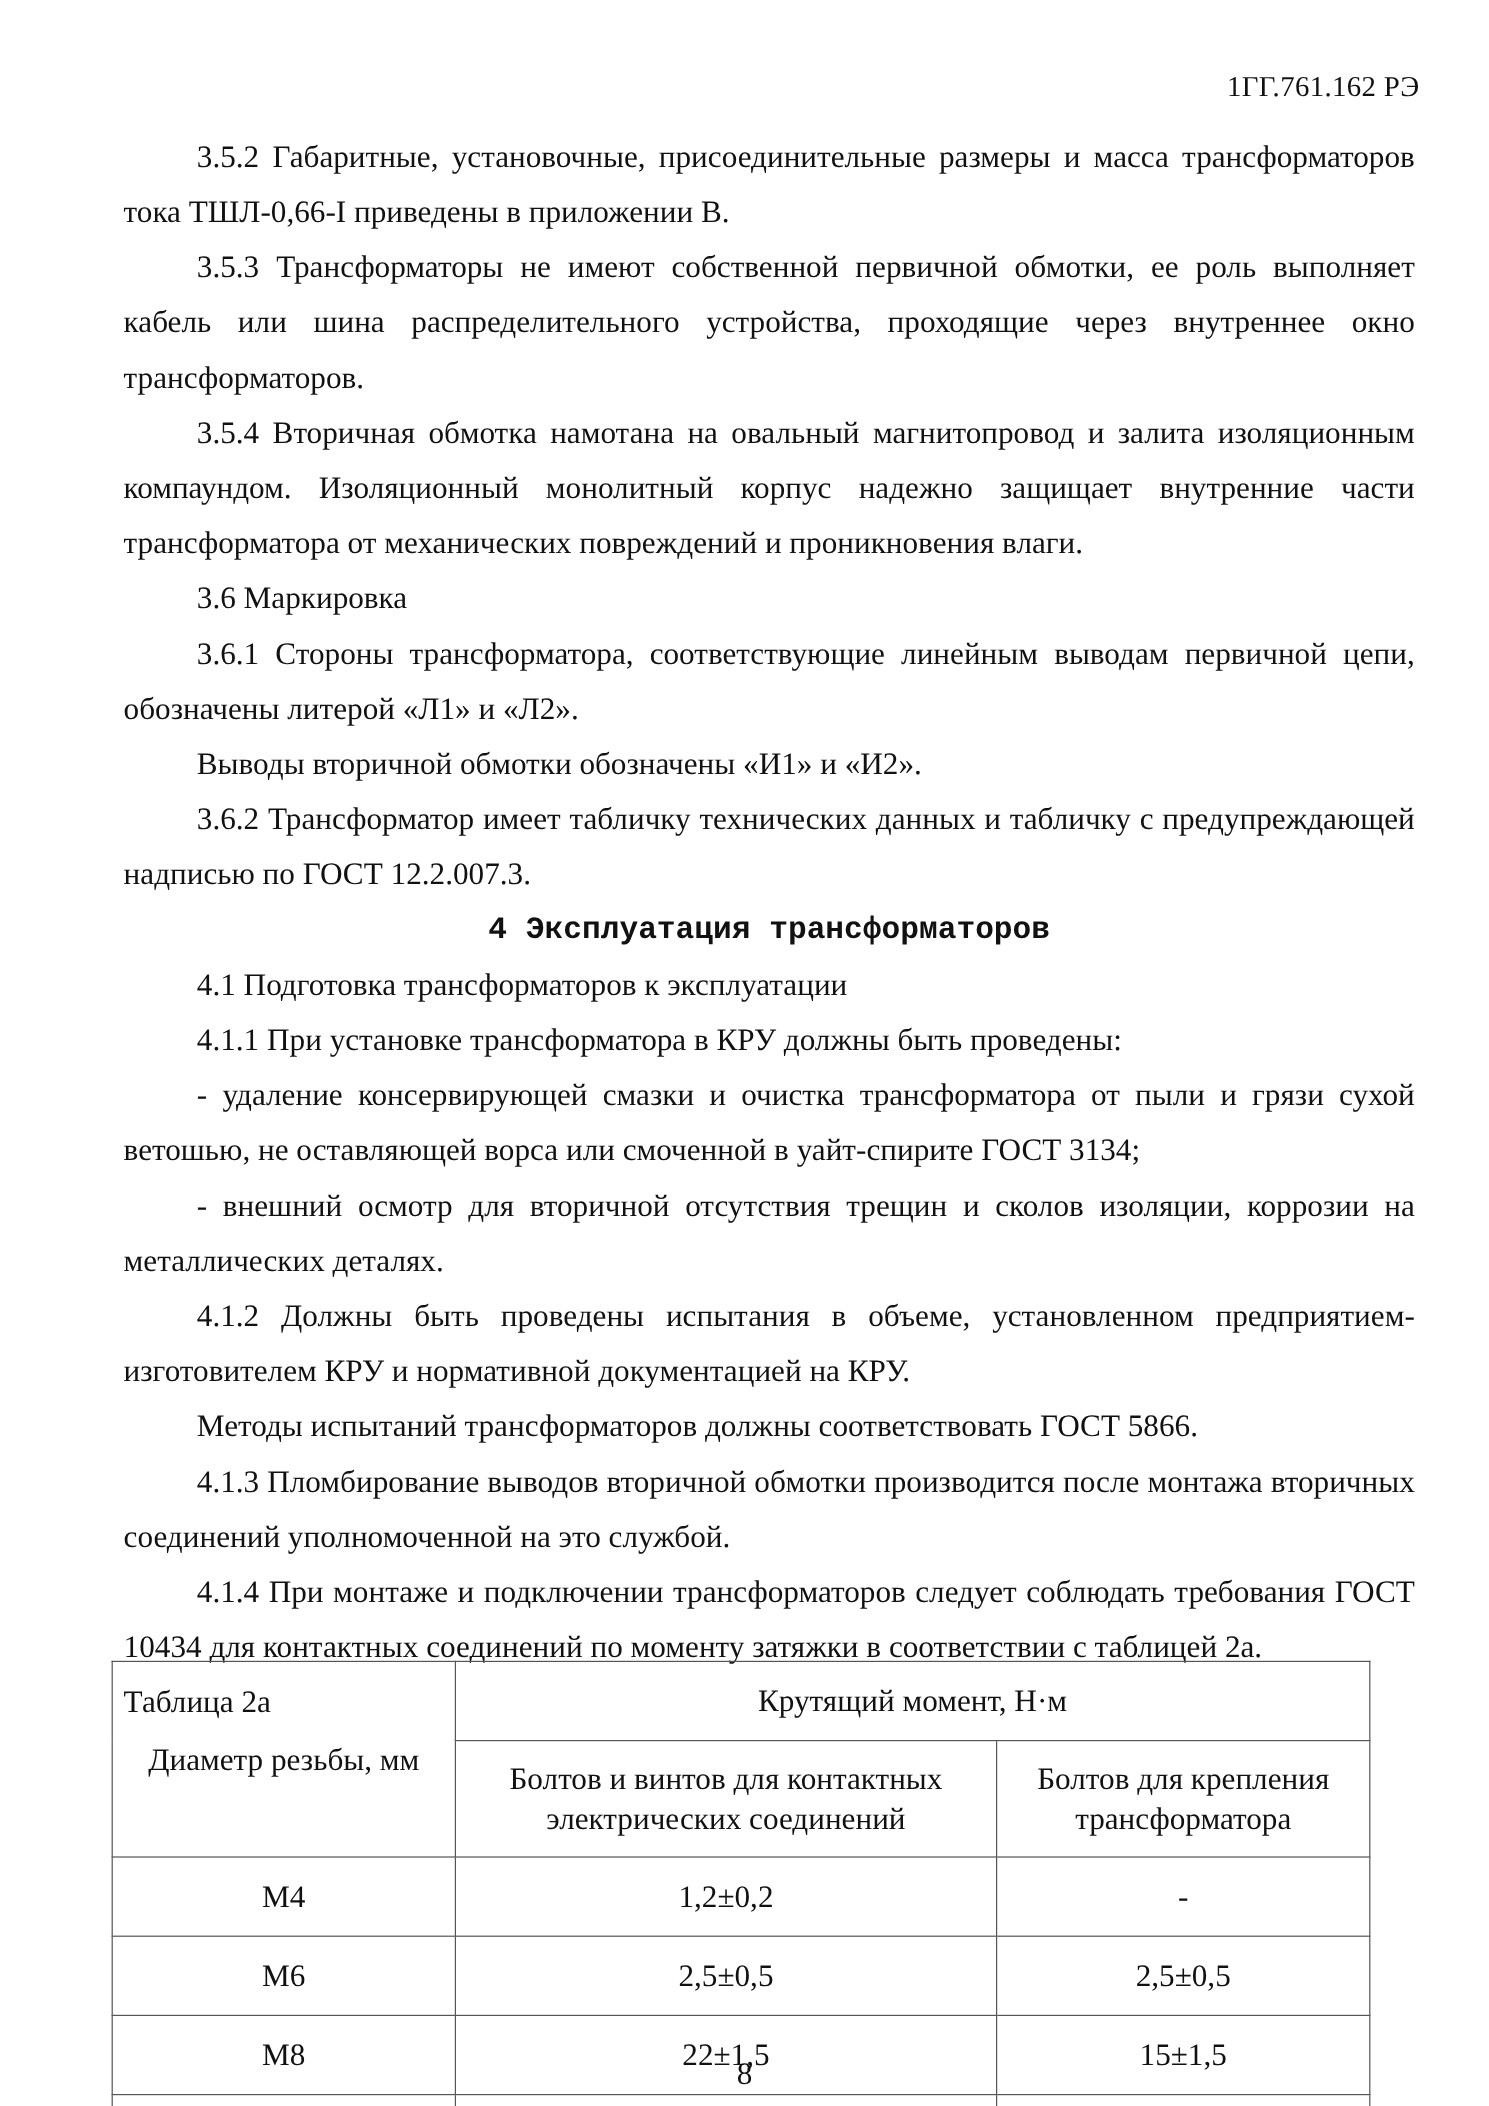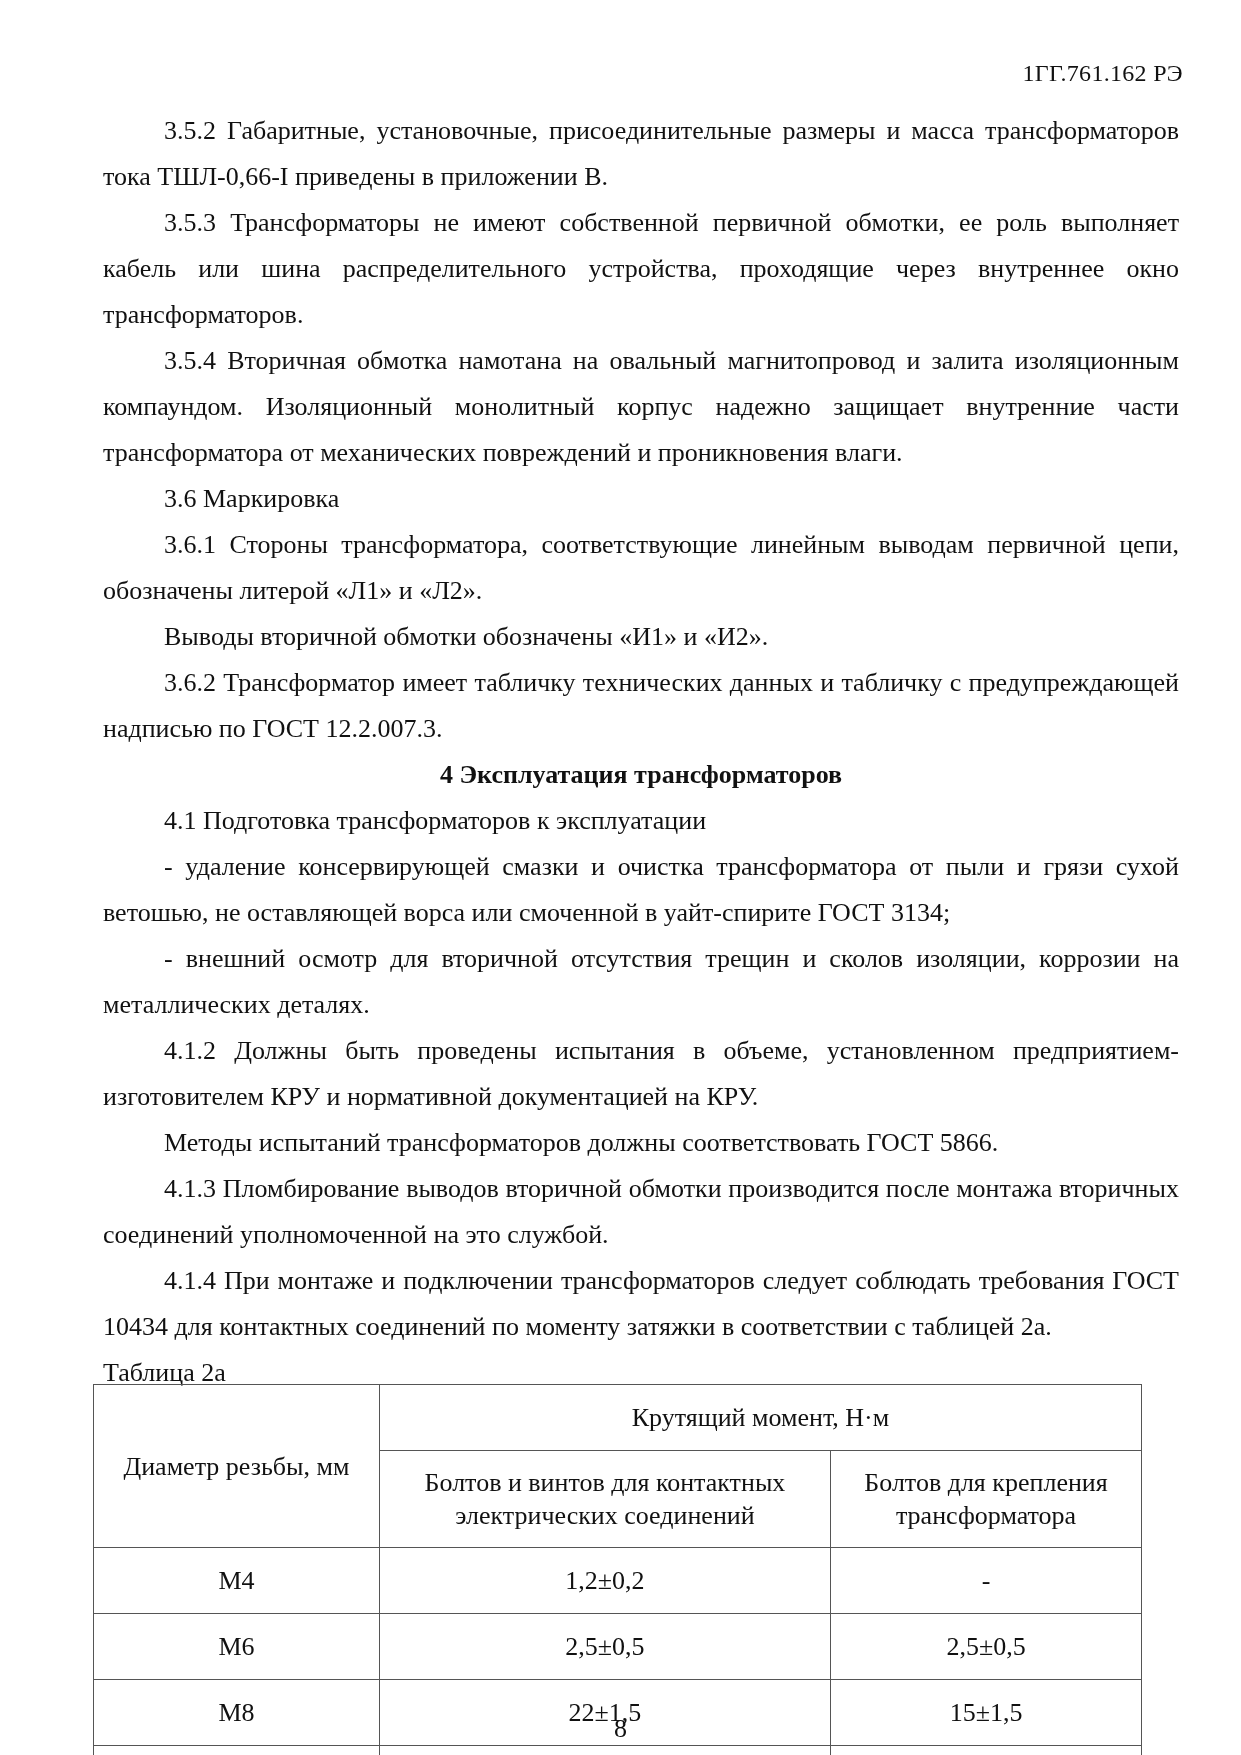--- a/index.html
+++ b/index.html
@@ -33,20 +33,21 @@
     .p {
       margin: 0;
       text-align: justify;
       text-align-last: left;
     }
     .indent { text-indent: 61px; }
     .heading {
       margin: 0;
       text-align: center;
       font-weight: bold;
+      font-family: Liberation Mono, monospace;
     }
     .table-caption {
       margin: 0;
       text-align: left;
     }
     table.torque {
       position: absolute;
       left: 93px;
       top: 1384px;
       width: 1049px;
@@ -84,20 +85,21 @@
   <p class="p indent">3.5.3 Трансформаторы не имеют собственной первичной обмотки, ее роль выполняет кабель или шина распределительного устройства, проходящие через внутреннее окно трансформаторов.</p>
   <p class="p indent">3.5.4 Вторичная обмотка намотана на овальный магнитопровод и залита изоляционным компаундом. Изоляционный монолитный корпус надежно защищает внутренние части трансформатора от механических повреждений и проникновения влаги.</p>
   <p class="p indent">3.6 Маркировка</p>
   <p class="p indent">3.6.1 Стороны трансформатора, соответствующие линейным выводам первичной цепи, обозначены литерой «Л1» и «Л2».</p>
   <p class="p indent">Выводы вторичной обмотки обозначены «И1» и «И2».</p>
   <p class="p indent">3.6.2 Трансформатор имеет табличку технических данных и табличку с предупреждающей надписью по ГОСТ 12.2.007.3.</p>
 
   <h2 class="heading" style="font-size:26px;">4 Эксплуатация трансформаторов</h2>
 
   <p class="p indent">4.1 Подготовка трансформаторов к эксплуатации</p>
+  <p class="p indent">4.1.1 При установке трансформатора в КРУ должны быть проведены:</p>
   <p class="p indent">-  удаление консервирующей смазки и очистка трансформатора от пыли и грязи сухой ветошью, не оставляющей ворса или смоченной в уайт-спирите ГОСТ 3134;</p>
   <p class="p indent">-  внешний осмотр для вторичной отсутствия трещин и сколов изоляции, коррозии на металлических деталях.</p>
   <p class="p indent">4.1.2 Должны быть проведены испытания в объеме, установленном предприятием-изготовителем КРУ и нормативной документацией на КРУ.</p>
   <p class="p indent">Методы испытаний трансформаторов должны соответствовать ГОСТ 5866.</p>
   <p class="p indent">4.1.3 Пломбирование выводов вторичной обмотки производится после монтажа вторичных соединений уполномоченной на это службой.</p>
   <p class="p indent">4.1.4 При монтаже и подключении трансформаторов следует соблюдать требования ГОСТ 10434 для контактных соединений по моменту затяжки в соответствии с таблицей 2а.</p>
   <p class="table-caption">Таблица 2а</p>
 </div>
 
 <table class="torque">

